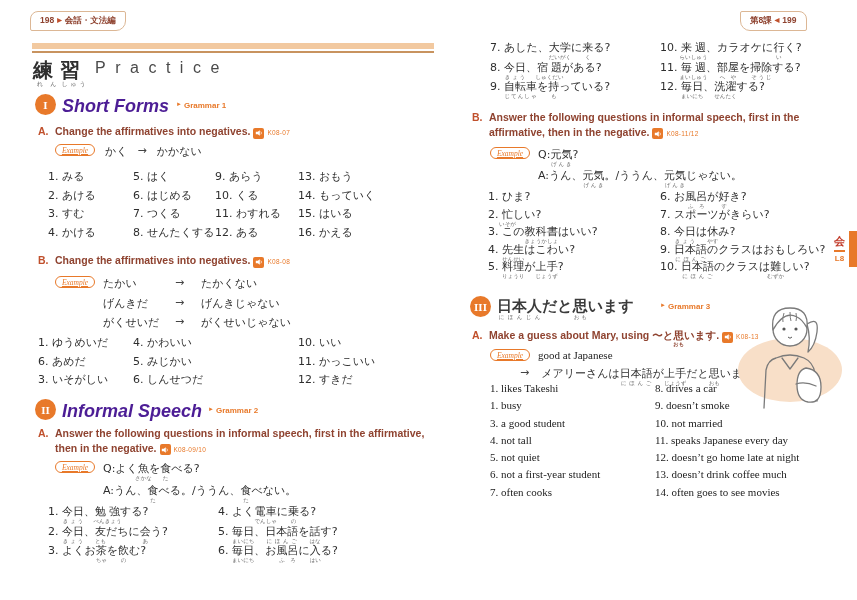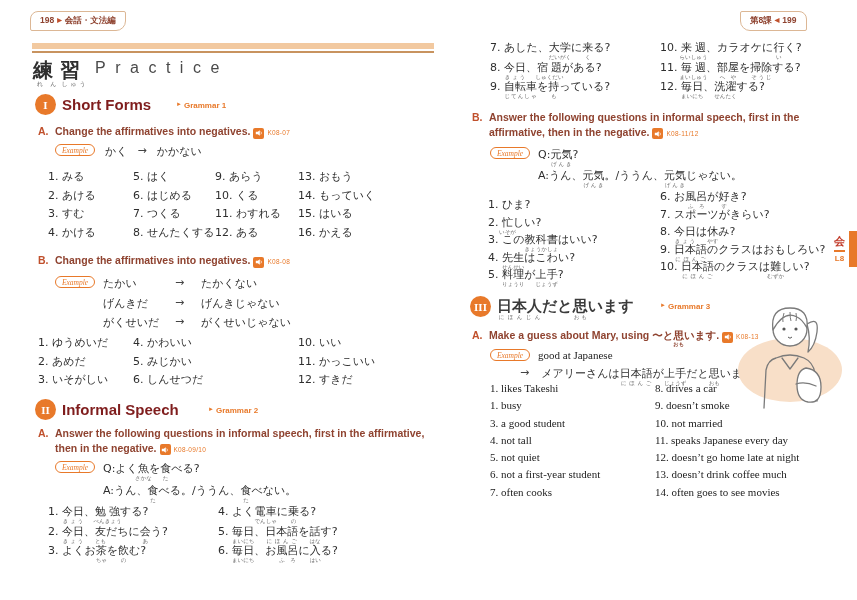--- a/index.html
+++ b/index.html
@@ -18,41 +18,41 @@
   .bar-thick{background:#f2c9a0;}
   .bar-thin{background:#c8935f;}
   .jp-title{font-family:"DejaVu Sans",sans-serif;font-size:20px;font-weight:700;color:#2e2e2e;letter-spacing:7px;white-space:nowrap;}
   .jp-title rt{font-size:6px;color:#666;font-weight:400;letter-spacing:0;}
   .latin-title{font-size:16px;letter-spacing:9.5px;color:#4a4a4a;white-space:nowrap;}
 
   
   .sec-num{width:21px;height:21px;border-radius:50%;background:#e8792a;color:#fff;
            font-family:"Liberation Serif",serif;font-weight:700;font-size:11px;
            display:flex;align-items:center;justify-content:center;}
-  .sec-title{font-weight:700;font-size:15px;color:#7f1d1d;white-space:nowrap;}
+  .sec-title{font-weight:700;font-size:18px;color:#4c1d95;white-space:nowrap;font-style:italic;}
   .sec-title-jp{font-family:"DejaVu Sans",sans-serif;font-weight:700;font-size:15px;color:#3b3b3b;white-space:nowrap;}
   .sec-title-jp rt{font-size:5.5px;color:#666;font-weight:400;}
   .grammar{color:#e8792a;font-size:8px;font-weight:700;white-space:nowrap;display:flex;gap:2px;}
   .gpoint{font-size:6px;}
 
   
   .instr{padding-left:17px;font-size:10.5px;font-weight:700;color:#8f4330;line-height:14.5px;}
   .instr .lbl{position:absolute;left:0;top:0;color:#c0502c;}
   .nw{white-space:nowrap;}
 
   
   .chip{display:inline-flex;width:11px;height:11px;background:#e8792a;border-radius:2px;
         align-items:center;justify-content:center;vertical-align:-2px;margin-left:3px;}
   .alab{font-size:6.5px;color:#e8792a;font-weight:400;letter-spacing:.3px;}
 
   
   .badge{display:inline-block;width:40px;box-sizing:border-box;text-align:center;
          border:1px solid #e8792a;border-radius:8px;color:#e8792a;
          font-family:"Liberation Serif",serif;font-style:italic;font-size:7.5px;
-         height:12px;line-height:11px;flex:none;}
+         height:12px;line-height:11px;flex:none;text-decoration:underline;}
   .badge-spacer{display:inline-block;width:40px;flex:none;}
 
   
   .jp{font-family:"DejaVu Sans",sans-serif;font-size:11px;color:#2e2e2e;white-space:nowrap;}
   .jp rt{font-size:5.5px;color:#666;}
   ruby{ruby-position:under;-webkit-ruby-position:after;}
   .en{font-family:"Liberation Serif",serif;font-size:11px;color:#1c1c1c;white-space:nowrap;}
   .arrow{color:#444;}
 
   .col > div{height:var(--rh,18.5px);}
@@ -154,21 +154,21 @@
     <div class="exline">
       <span class="badge-spacer"></span>
       <span class="jp from">がくせいだ</span>
       <span class="jp arrow">→</span>
       <span class="jp">がくせいじゃない</span>
     </div>
   </div>
 
   <div class="abs col" style="left:38px;top:335px;--rh:18.5px;">
     <div class="jp">1. ゆうめいだ</div>
-    <div class="jp">2. あめだ</div>
+    <div class="jp">6. あめだ</div>
     <div class="jp">3. いそがしい</div>
   </div>
   <div class="abs col" style="left:133px;top:335px;--rh:18.5px;">
     <div class="jp">4. かわいい</div>
     <div class="jp">5. みじかい</div>
     <div class="jp">6. しんせつだ</div>
   </div>
   <div class="abs col" style="left:298px;top:335px;--rh:18.5px;">
     <div class="jp">10. いい</div>
     <div class="jp">11. かっこいい</div>
@@ -235,21 +235,21 @@
   </div>
 
   <div class="abs" style="left:490px;top:147px;">
     <div style="display:flex;align-items:flex-start;gap:8px;height:18px;">
       <span class="badge">Example</span>
       <span class="jp">Q:<ruby>元気<rt>げんき</rt></ruby>?</span>
     </div>
     <div class="jp" style="margin-left:48px;margin-top:3px;">A:うん、<ruby>元気<rt>げんき</rt></ruby>。/ううん、<ruby>元気<rt>げんき</rt></ruby>じゃない。</div>
   </div>
 
-  <div class="abs col" style="left:488px;top:189px;margin-top:8px;--rh:17.5px;">
+  <div class="abs col" style="left:488px;top:189px;--rh:17.5px;">
     <div class="jp">1. ひま?</div>
     <div class="jp">2. <ruby>忙<rt>いそが</rt></ruby>しい?</div>
     <div class="jp">3. この<ruby>教科書<rt>きょうかしょ</rt></ruby>はいい?</div>
     <div class="jp">4. <ruby>先生<rt>せんせい</rt></ruby>はこわい?</div>
     <div class="jp">5. <ruby>料理<rt>りょうり</rt></ruby>が<ruby>上手<rt>じょうず</rt></ruby>?</div>
   </div>
   <div class="abs col" style="left:660px;top:189px;--rh:17.5px;">
     <div class="jp">6. お<ruby>風呂<rt>ふろ</rt></ruby>が<ruby>好<rt>す</rt></ruby>き?</div>
     <div class="jp">7. スポーツがきらい?</div>
     <div class="jp">8. <ruby>今日<rt>きょう</rt></ruby>は<ruby>休<rt>やす</rt></ruby>み?</div>

